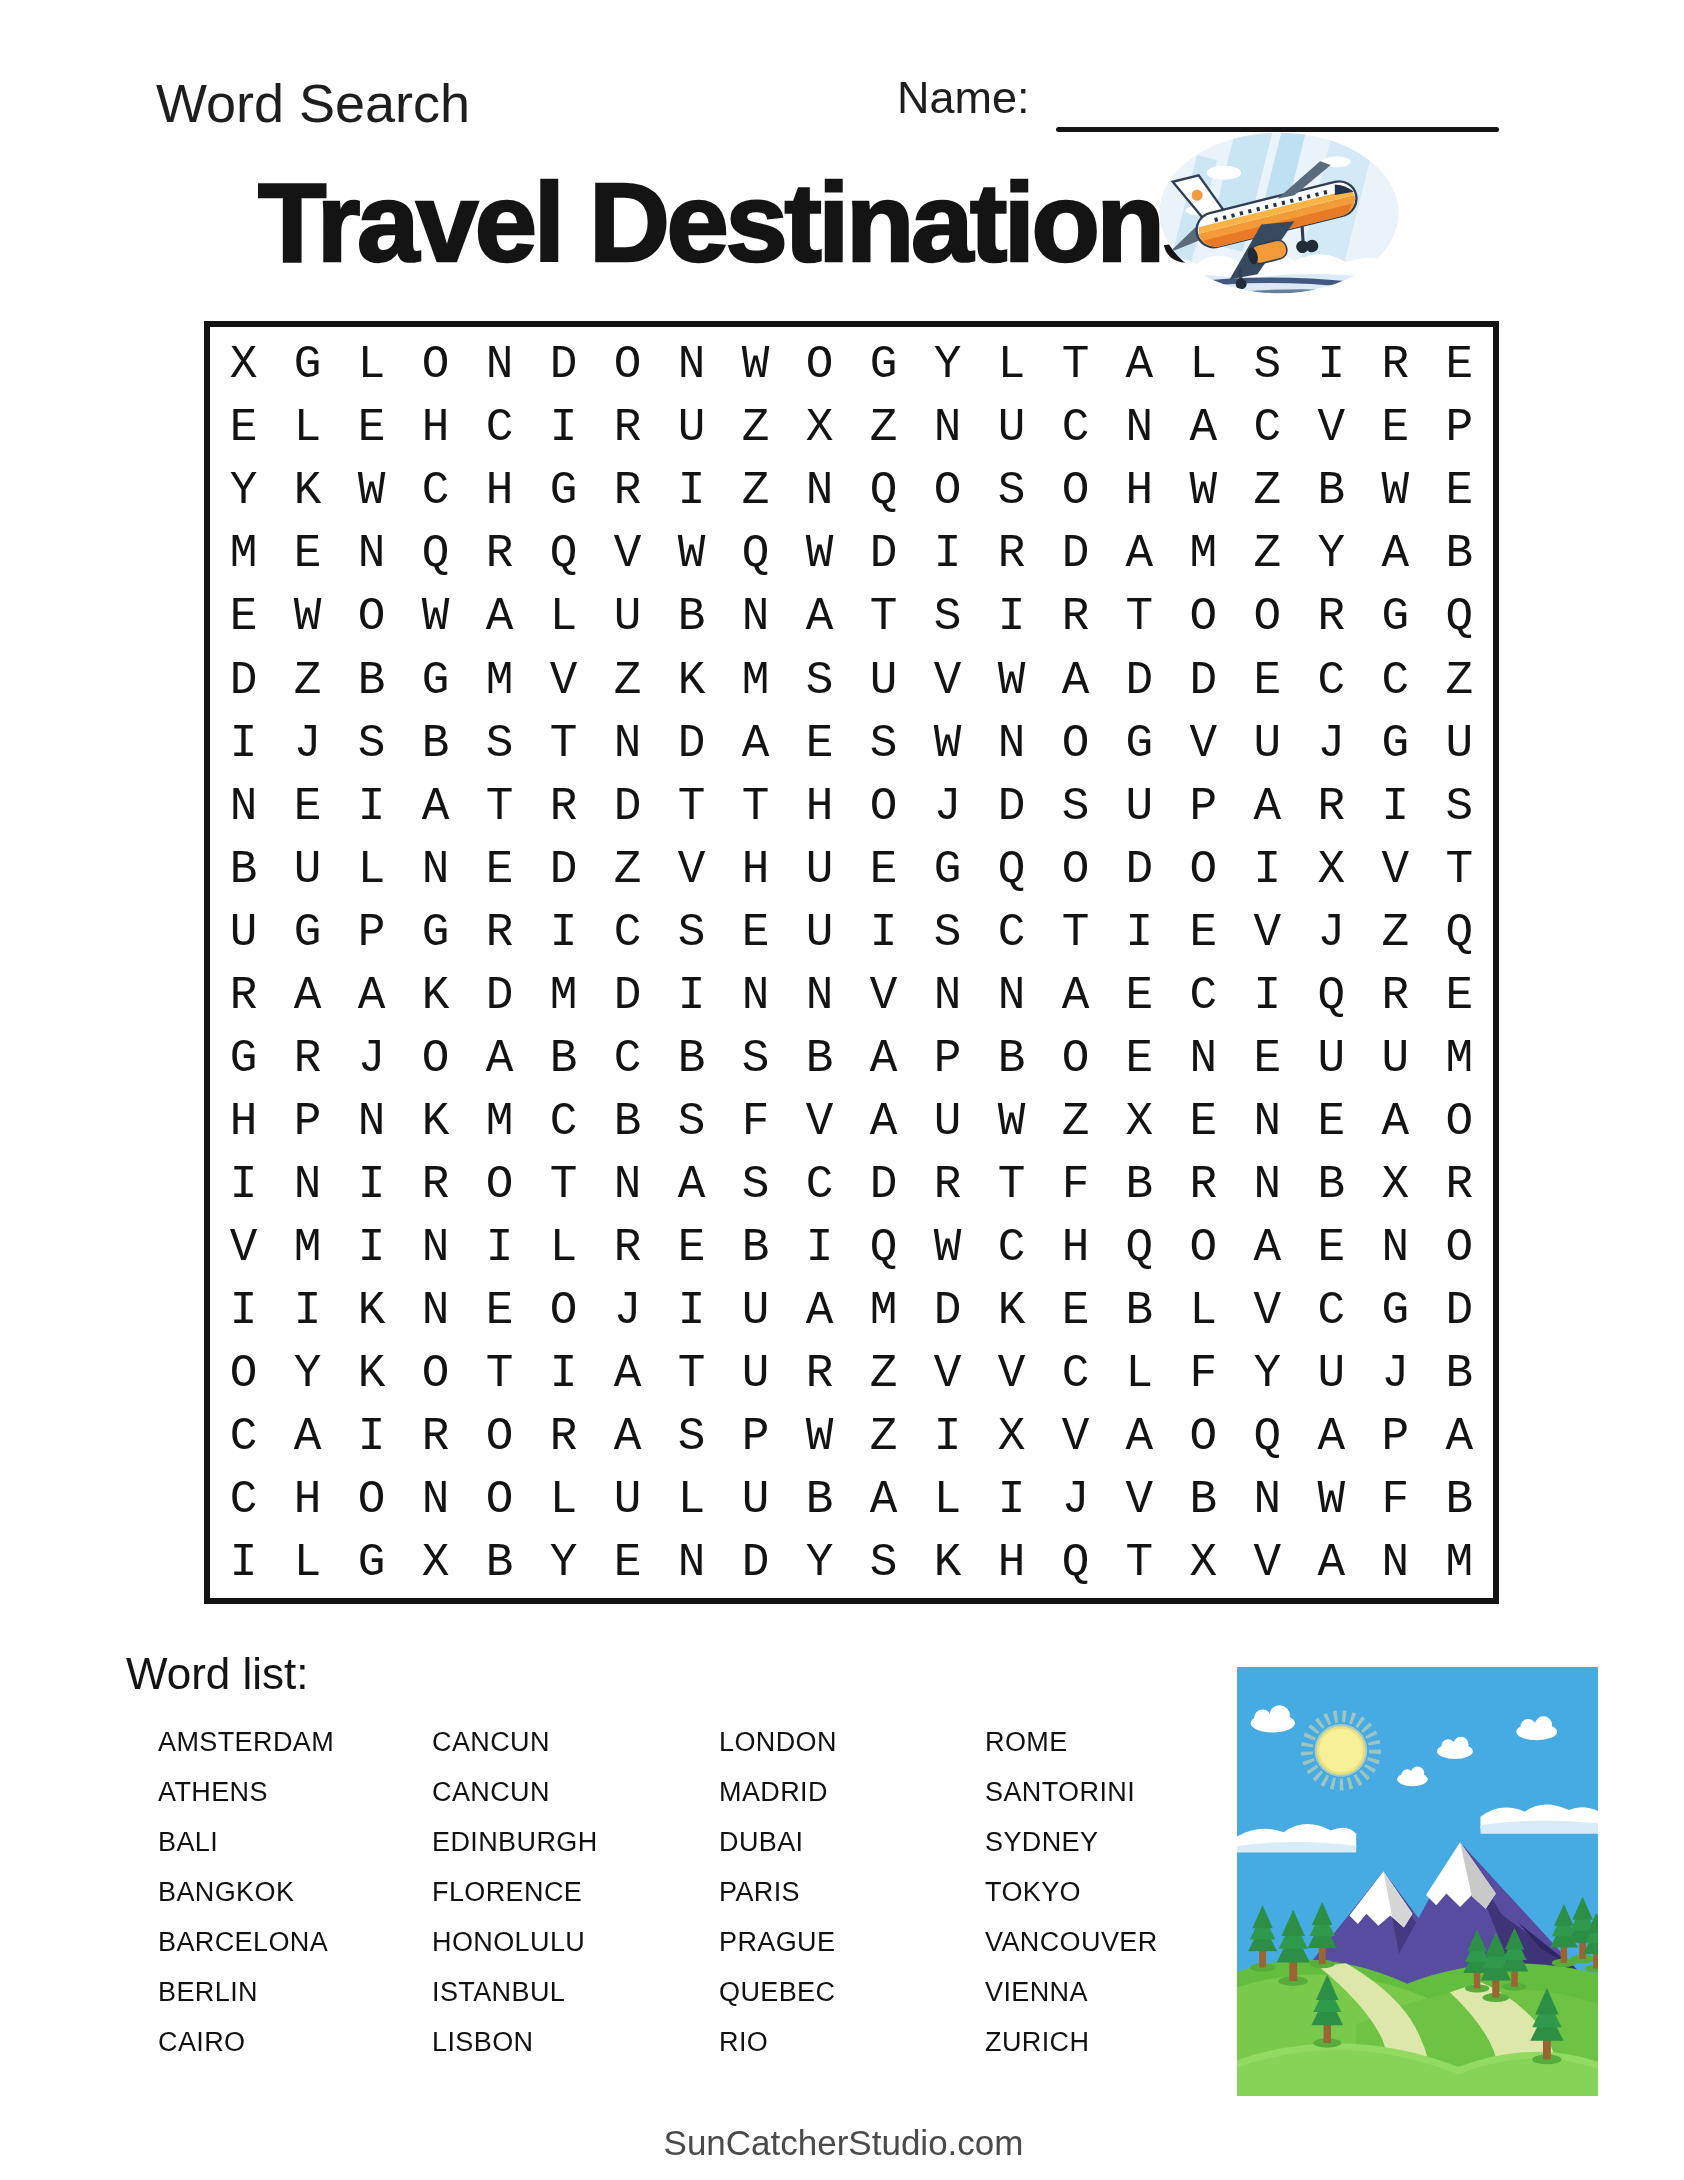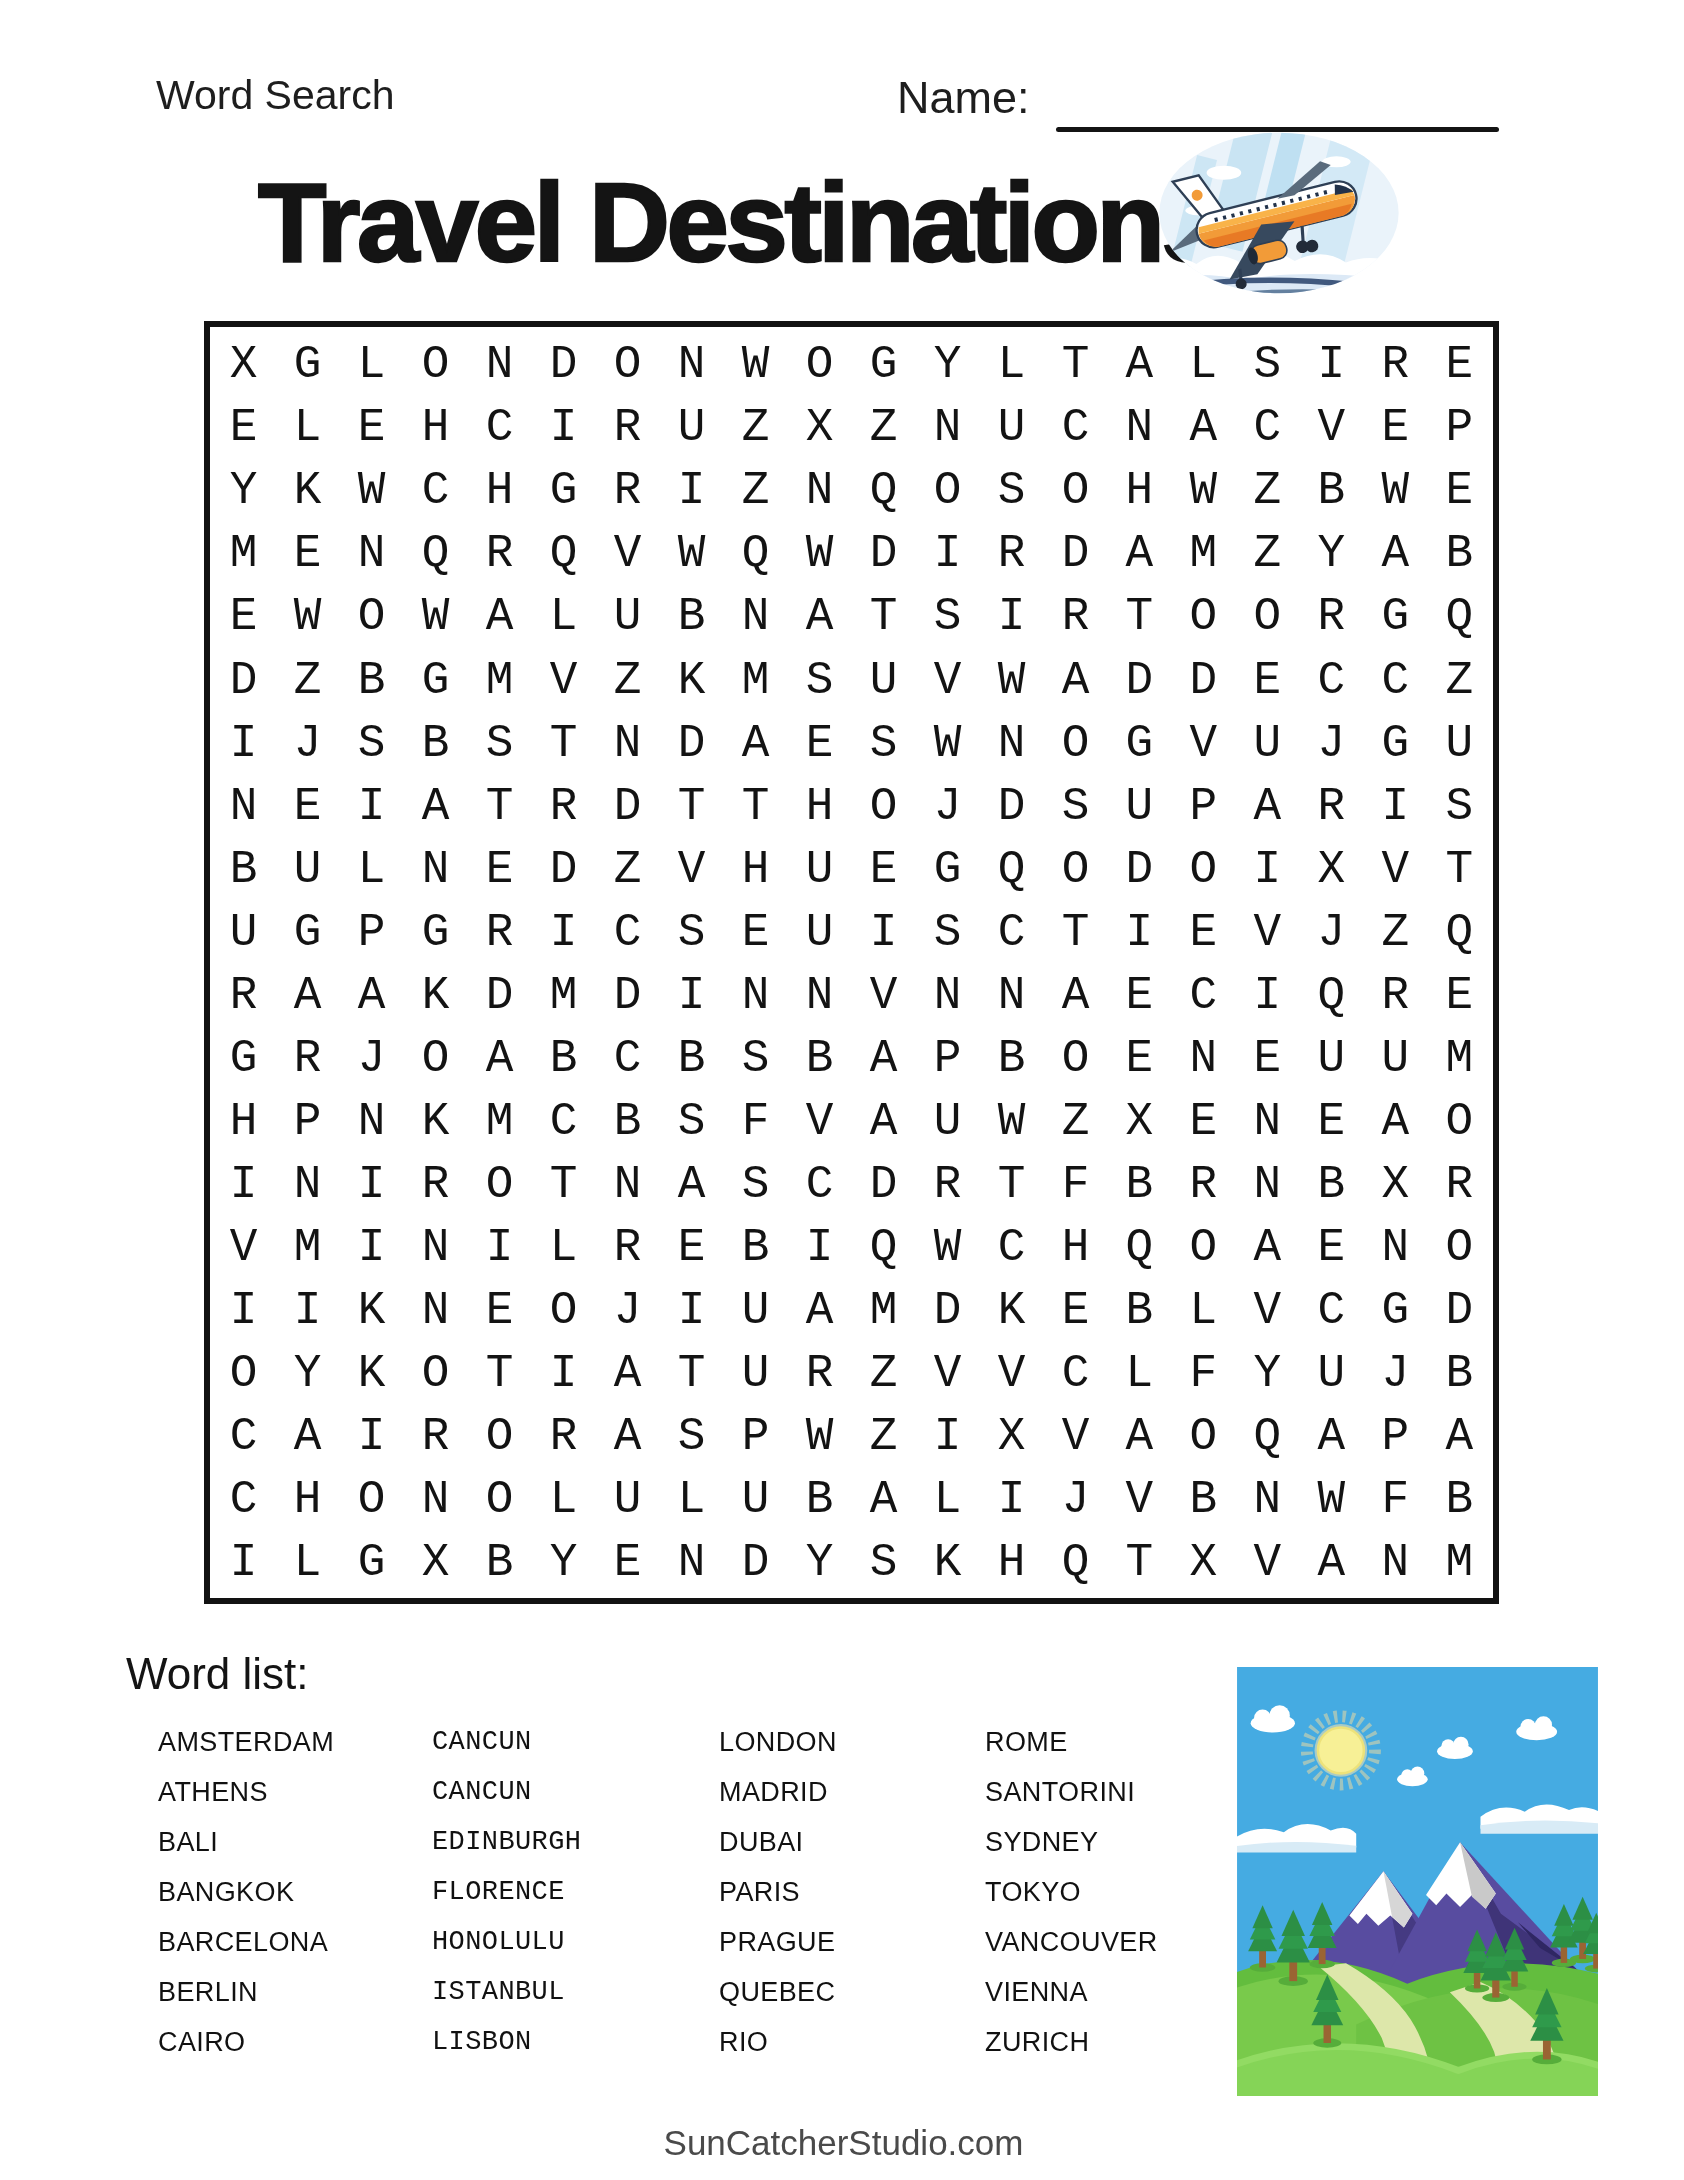--- a/index.html
+++ b/index.html
@@ -1,21 +1,21 @@
 <!DOCTYPE html>
 <html style="font-size:13.6px"><head>
 <meta charset="utf-8">
 <style>
   html,body{margin:0;padding:0;}
   body{
     width:1685px;height:2181px;position:relative;background:#ffffff;
     font-family:"Liberation Sans",sans-serif;color:#161616;overflow:hidden;
   }
   .abs{position:absolute;}
-  .header-label{left:156px;top:72px;font-size:41px;font-weight:400;color:#1e1e1e;letter-spacing:0px;}
+  .header-label{left:156px;top:72px;font-size:54px;font-weight:400;color:#1e1e1e;letter-spacing:0px;}
   .name-label{left:897px;top:72px;font-size:45px;font-weight:400;color:#1e1e1e;}
   .name-line{left:1056px;top:127px;width:443px;height:5.1px;background:#141414;border-radius:2.6px;}
   .title{
     left:258px;top:167px;width:903px;font-size:112px;line-height:1;font-weight:900;
     color:#141414;letter-spacing:-3.4px;-webkit-text-stroke:2.6px #141414;white-space:nowrap;
   }
   .plane-badge{left:1146px;top:124px;width:266px;height:181px;}
   .grid-box{
     left:204px;top:321px;width:1295px;height:1283px;border:6.8px solid #121212;
     box-sizing:border-box;display:grid;grid-template-columns:repeat(20,1fr);
@@ -23,21 +23,21 @@
   }
   .cell{
     display:flex;align-items:center;justify-content:center;
     font-family:"Liberation Mono","DejaVu Sans Mono",monospace;
     font-size:46px;color:#131313;
   }
   .wordlist-label{left:126px;top:1649px;font-size:44px;font-weight:400;color:#141414;}
   .word-columns{left:158px;top:1717px;width:1065px;display:flex;}
   .word-col{display:flex;flex-direction:column;}
   .word-col:nth-child(1){width:274px;}
-  .word-col:nth-child(2){width:287px;font-family:Liberation Mono, monospace;}
+  .word-col:nth-child(2){width:287px;}
   .word-col:nth-child(3){width:266px;}
   .word{font-size:27px;line-height:50px;color:#111111;letter-spacing:0.4px;}
   .scene{left:1237px;top:1667px;width:361px;height:429px;}
   .footer{left:554px;top:2123px;width:579px;text-align:center;font-size:35px;color:#4a4a4a;}
 </style>
 </head>
 <body>
 
 <div class="abs header-label">Word Search</div>
 <div class="abs name-label">Name:</div>

